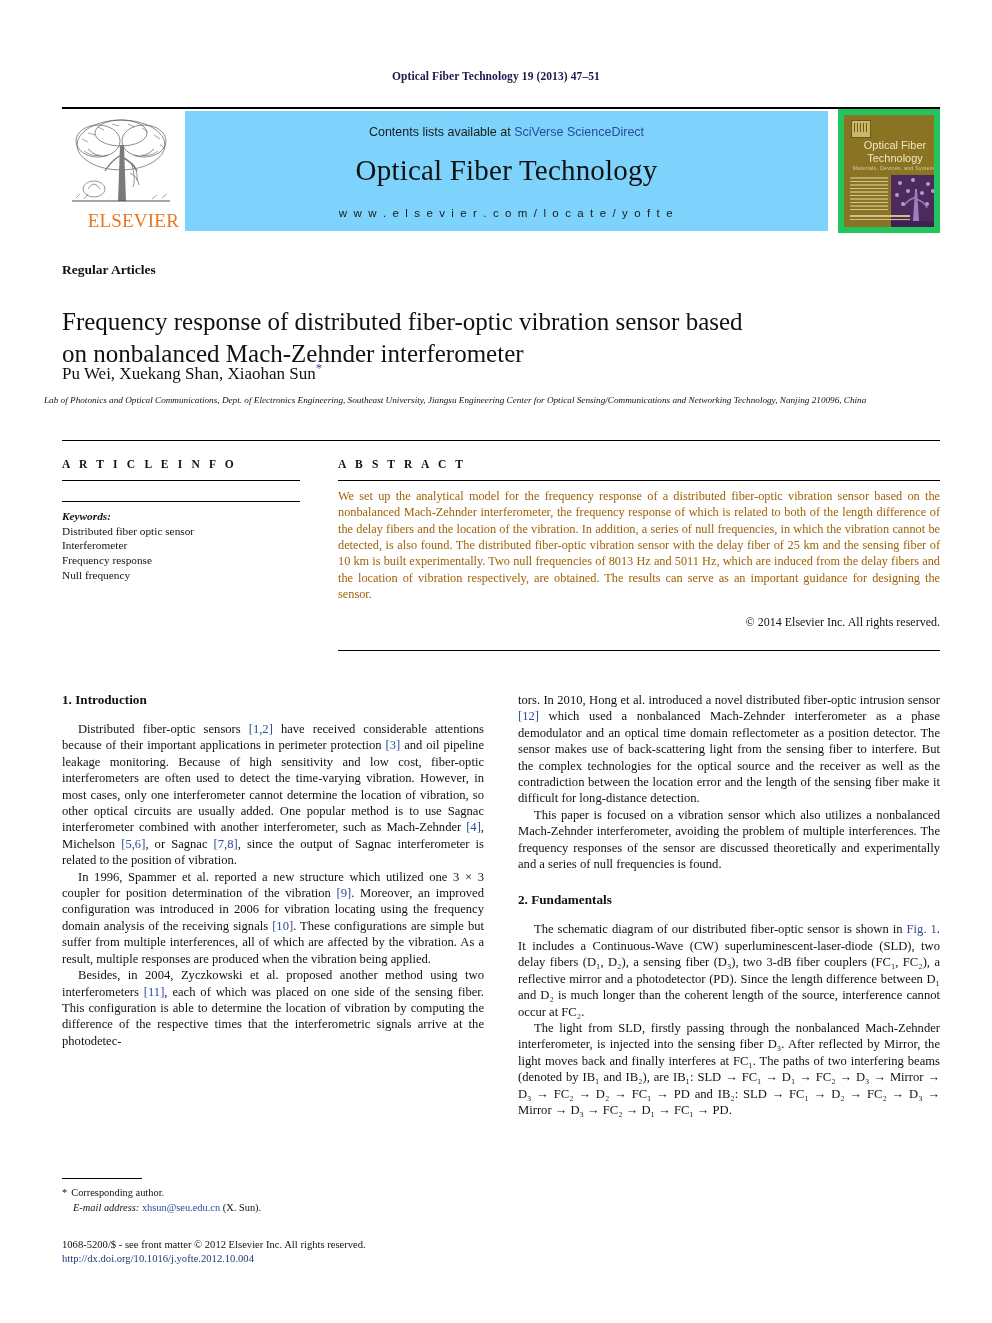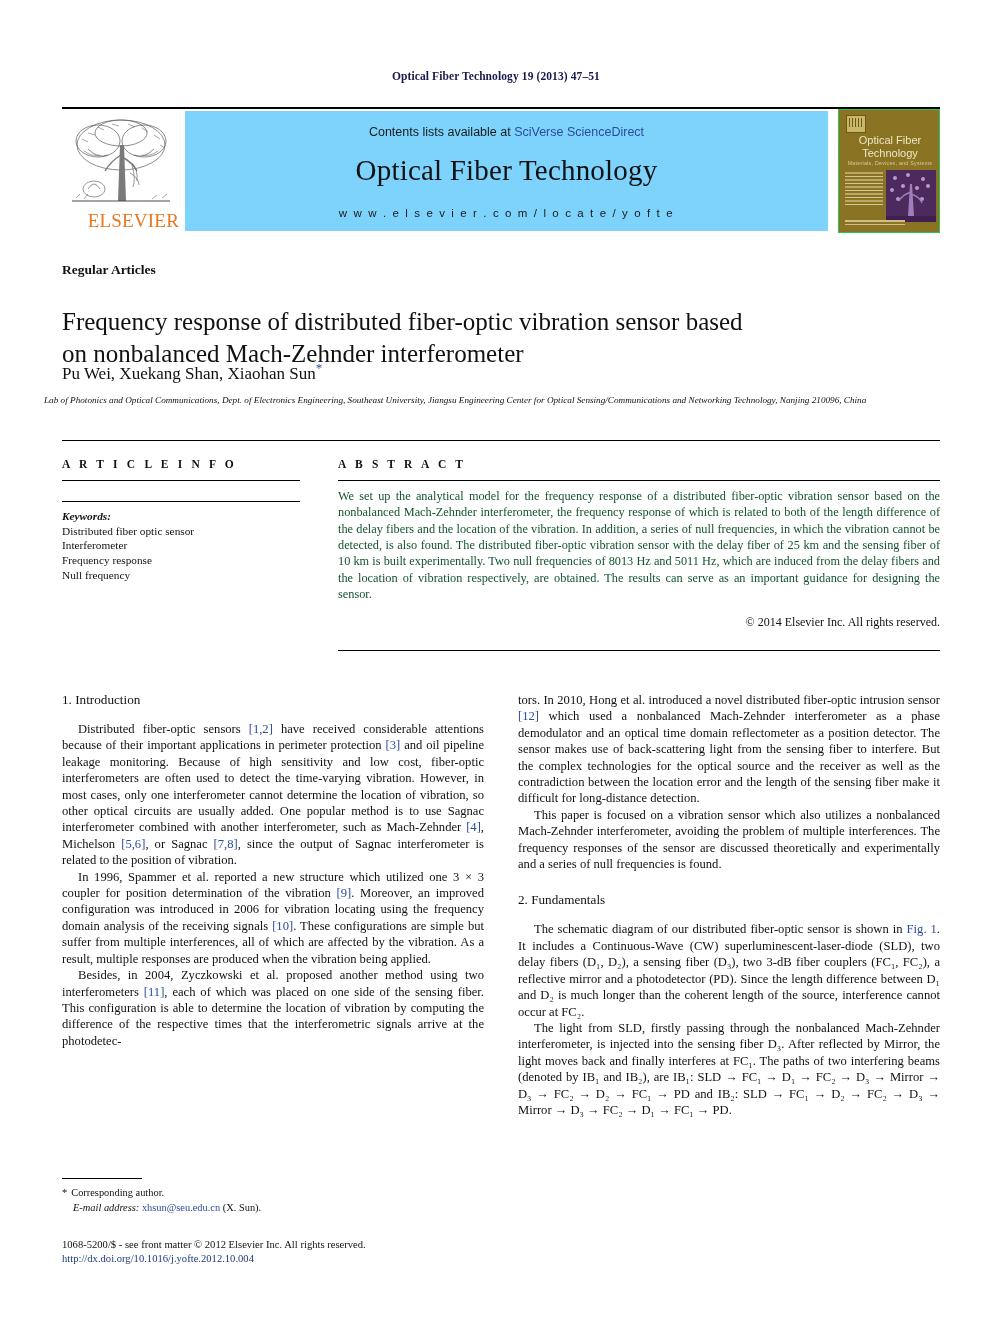--- a/index.html
+++ b/index.html
@@ -109,21 +109,21 @@
     letter-spacing: 1.6px;
     color: #1a1a1a;
   }
 
   .cover {
     position: absolute;
     left: 776px; top: 0px;
     width: 102px;
     height: 124px;
     background: #8a7322;
-    border: 1px solid #22c55e;
+    border: 6px solid #22c55e;
     box-sizing: border-box;
     overflow: hidden;
   }
   .cover-els {
     position: absolute; left: 7px; top: 5px;
     width: 18px; height: 16px;
     background: #c9b86a;
     border: 1px solid #6d5a19;
   }
   .cover-els-in {
@@ -260,21 +260,21 @@
   .info-block .it {
     font-style: italic;
     font-weight: bold;
   }
   .info-gap { height: 13px; }
   .abs-text {
     font-family: "Liberation Serif", serif;
     font-size: 12.3px;
     line-height: 16.3px;
     text-align: justify;
-    color: #14532d;
+    color: #a16207;
   }
   .abs-copy {
     margin-top: 13px;
     text-align: right;
     font-family: "Liberation Serif", serif;
     font-size: 12px;
     color: #111;
   }
 
   .rule-abs-bottom {
@@ -293,21 +293,21 @@
     font-family: "Liberation Serif", serif;
     font-size: 12.6px;
     line-height: 16.4px;
     text-align: justify;
     color: #111;
   }
   .col-left { left: 62px; }
   .col-right { left: 518px; }
   .body-col h2 {
     font-size: 13.2px;
-    font-weight: normal;
+    font-weight: bold;
     margin: 0 0 13px 0;
     line-height: 16px;
   }
   .body-col h2.spaced { margin-top: 20px; }
   .body-col p {
     margin: 0;
     text-indent: 16px;
   }
   .ref { color: #2b4b9b; }
   .lnk { color: #2b4b9b; text-decoration: none; }

